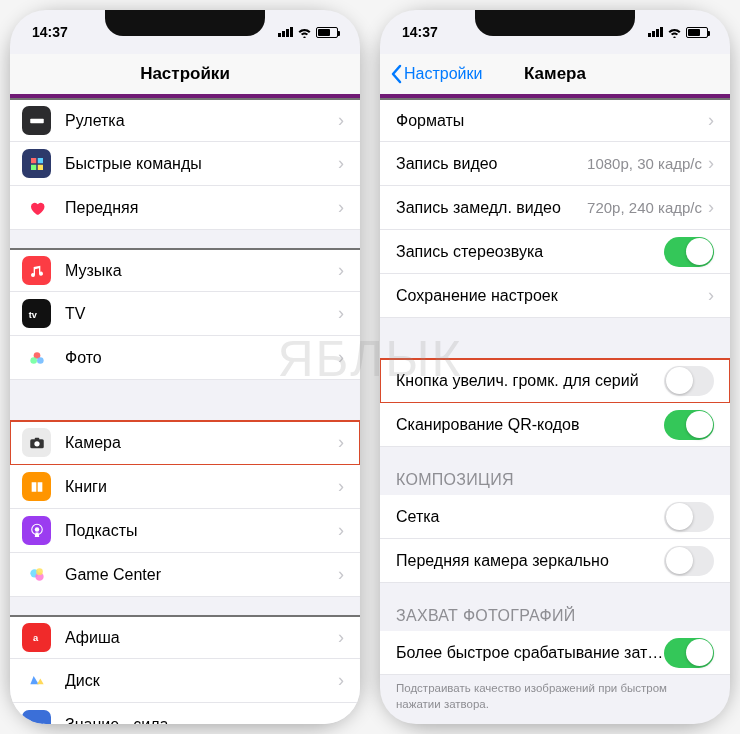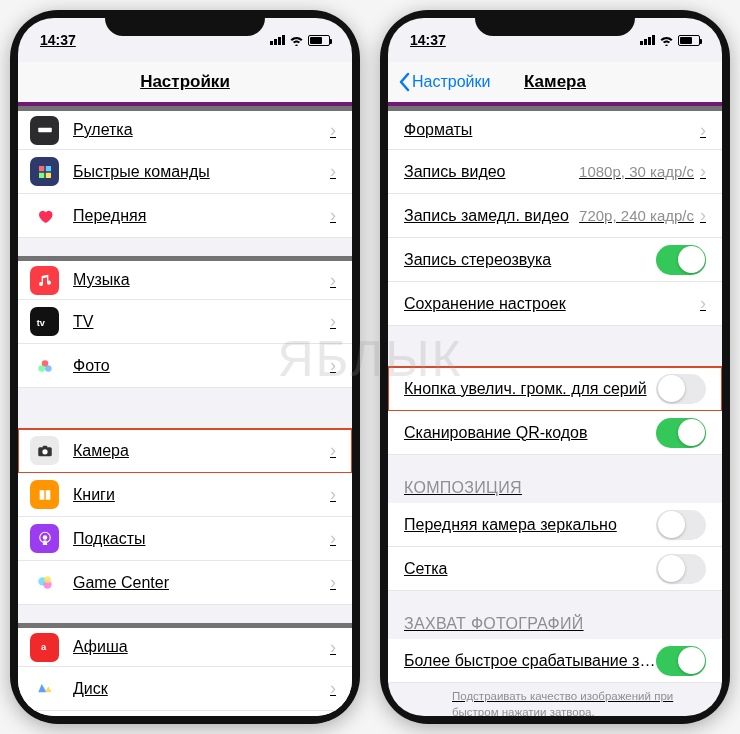--- a/index.html
+++ b/index.html
@@ -1,19 +1,19 @@
 <!DOCTYPE html>
 <html><head>
 <meta charset="utf-8">
 <style>
   * { margin: 0; padding: 0; box-sizing: border-box; font-family: -apple-system, "Helvetica Neue", Arial, sans-serif; }
   body { background: #f5f5f5; display: flex; gap: 20px; padding: 10px; }
   .phone {
     width: 350px; height: 714px; background: #111; border-radius: 48px;
-    padding: 8px; position: relative; box-shadow: 0 4px 20px rgba(0,0,0,.3); text-decoration: underline;
+    padding: 0; position: relative; box-shadow: 0 4px 20px rgba(0,0,0,.3);
   }
   .screen {
     width: 100%; height: 100%; background: #f2f2f7; border-radius: 36px;
     overflow: hidden; position: relative;
   }
   .notch {
     position: absolute; top: 0; left: 50%; transform: translateX(-50%);
     width: 160px; height: 26px; background: #111; border-radius: 0 0 18px 18px; z-index: 50;
   }
   .status-bar {
@@ -31,27 +31,27 @@
     display: flex; align-items: center; gap: 2px;
   }
   .content { height: calc(100% - 88px); overflow-y: hidden; }
   .group { margin-top: 18px; }
   .group.first { margin-top: 0; }
   .group-header {
     font-size: 16px; color: #8e8e93; text-transform: uppercase;
     padding: 6px 16px 6px 16px; letter-spacing: .3px;
   }
   .group-footer {
-    font-size: 11.5px; color: #8e8e93; padding: 6px 16px 0 16px; line-height: 1.35; margin-left: 48px;
+    font-size: 11.5px; color: #8e8e93; padding: 6px 16px 0 16px; line-height: 1.35;
   }
   .row {
     background: #fff; display: flex; align-items: center; height: 44px;
     padding: 0 16px; border-bottom: 1px solid #e5e5ea; position: relative;
   }
-  .row:first-child { border-top: 5px solid #737373; }
+  .row:first-child { border-top: 2px solid #737373; }
   .row.with-icon { padding-left: 12px; }
   .icon {
     width: 29px; height: 29px; border-radius: 7px; margin-right: 14px;
     display: flex; align-items: center; justify-content: center;
     font-size: 15px; color: #fff; flex-shrink: 0;
   }
   .row-label { flex: 1; font-size: 16px; color: #000; white-space: nowrap; overflow: hidden; text-overflow: ellipsis; }
   .row-value { font-size: 15px; color: #8e8e93; margin-right: 6px; }
   .chevron { color: #c7c7cc; font-size: 18px; }
   .toggle {
@@ -310,27 +310,27 @@
           <div class="row">
             <span class="row-label">Сканирование QR-кодов</span>
             <div class="toggle on">
               <div class="knob"></div>
             </div>
           </div>
         </div>
         <div class="group">
           <div class="group-header">КОМПОЗИЦИЯ</div>
           <div class="row">
+            <span class="row-label">Сетка</span>
+            <div class="toggle">
+              <div class="knob"></div>
+            </div>
+          </div>
+          <div class="row">
             <span class="row-label">Передняя камера зеркально</span>
-            <div class="toggle">
-              <div class="knob"></div>
-            </div>
-          </div>
-          <div class="row">
-            <span class="row-label">Сетка</span>
             <div class="toggle">
               <div class="knob"></div>
             </div>
           </div>
         </div>
         <div class="group">
           <div class="group-header">ЗАХВАТ ФОТОГРАФИЙ</div>
           <div class="row">
             <span class="row-label">Более быстрое срабатывание затвора</span>
             <div class="toggle on">

